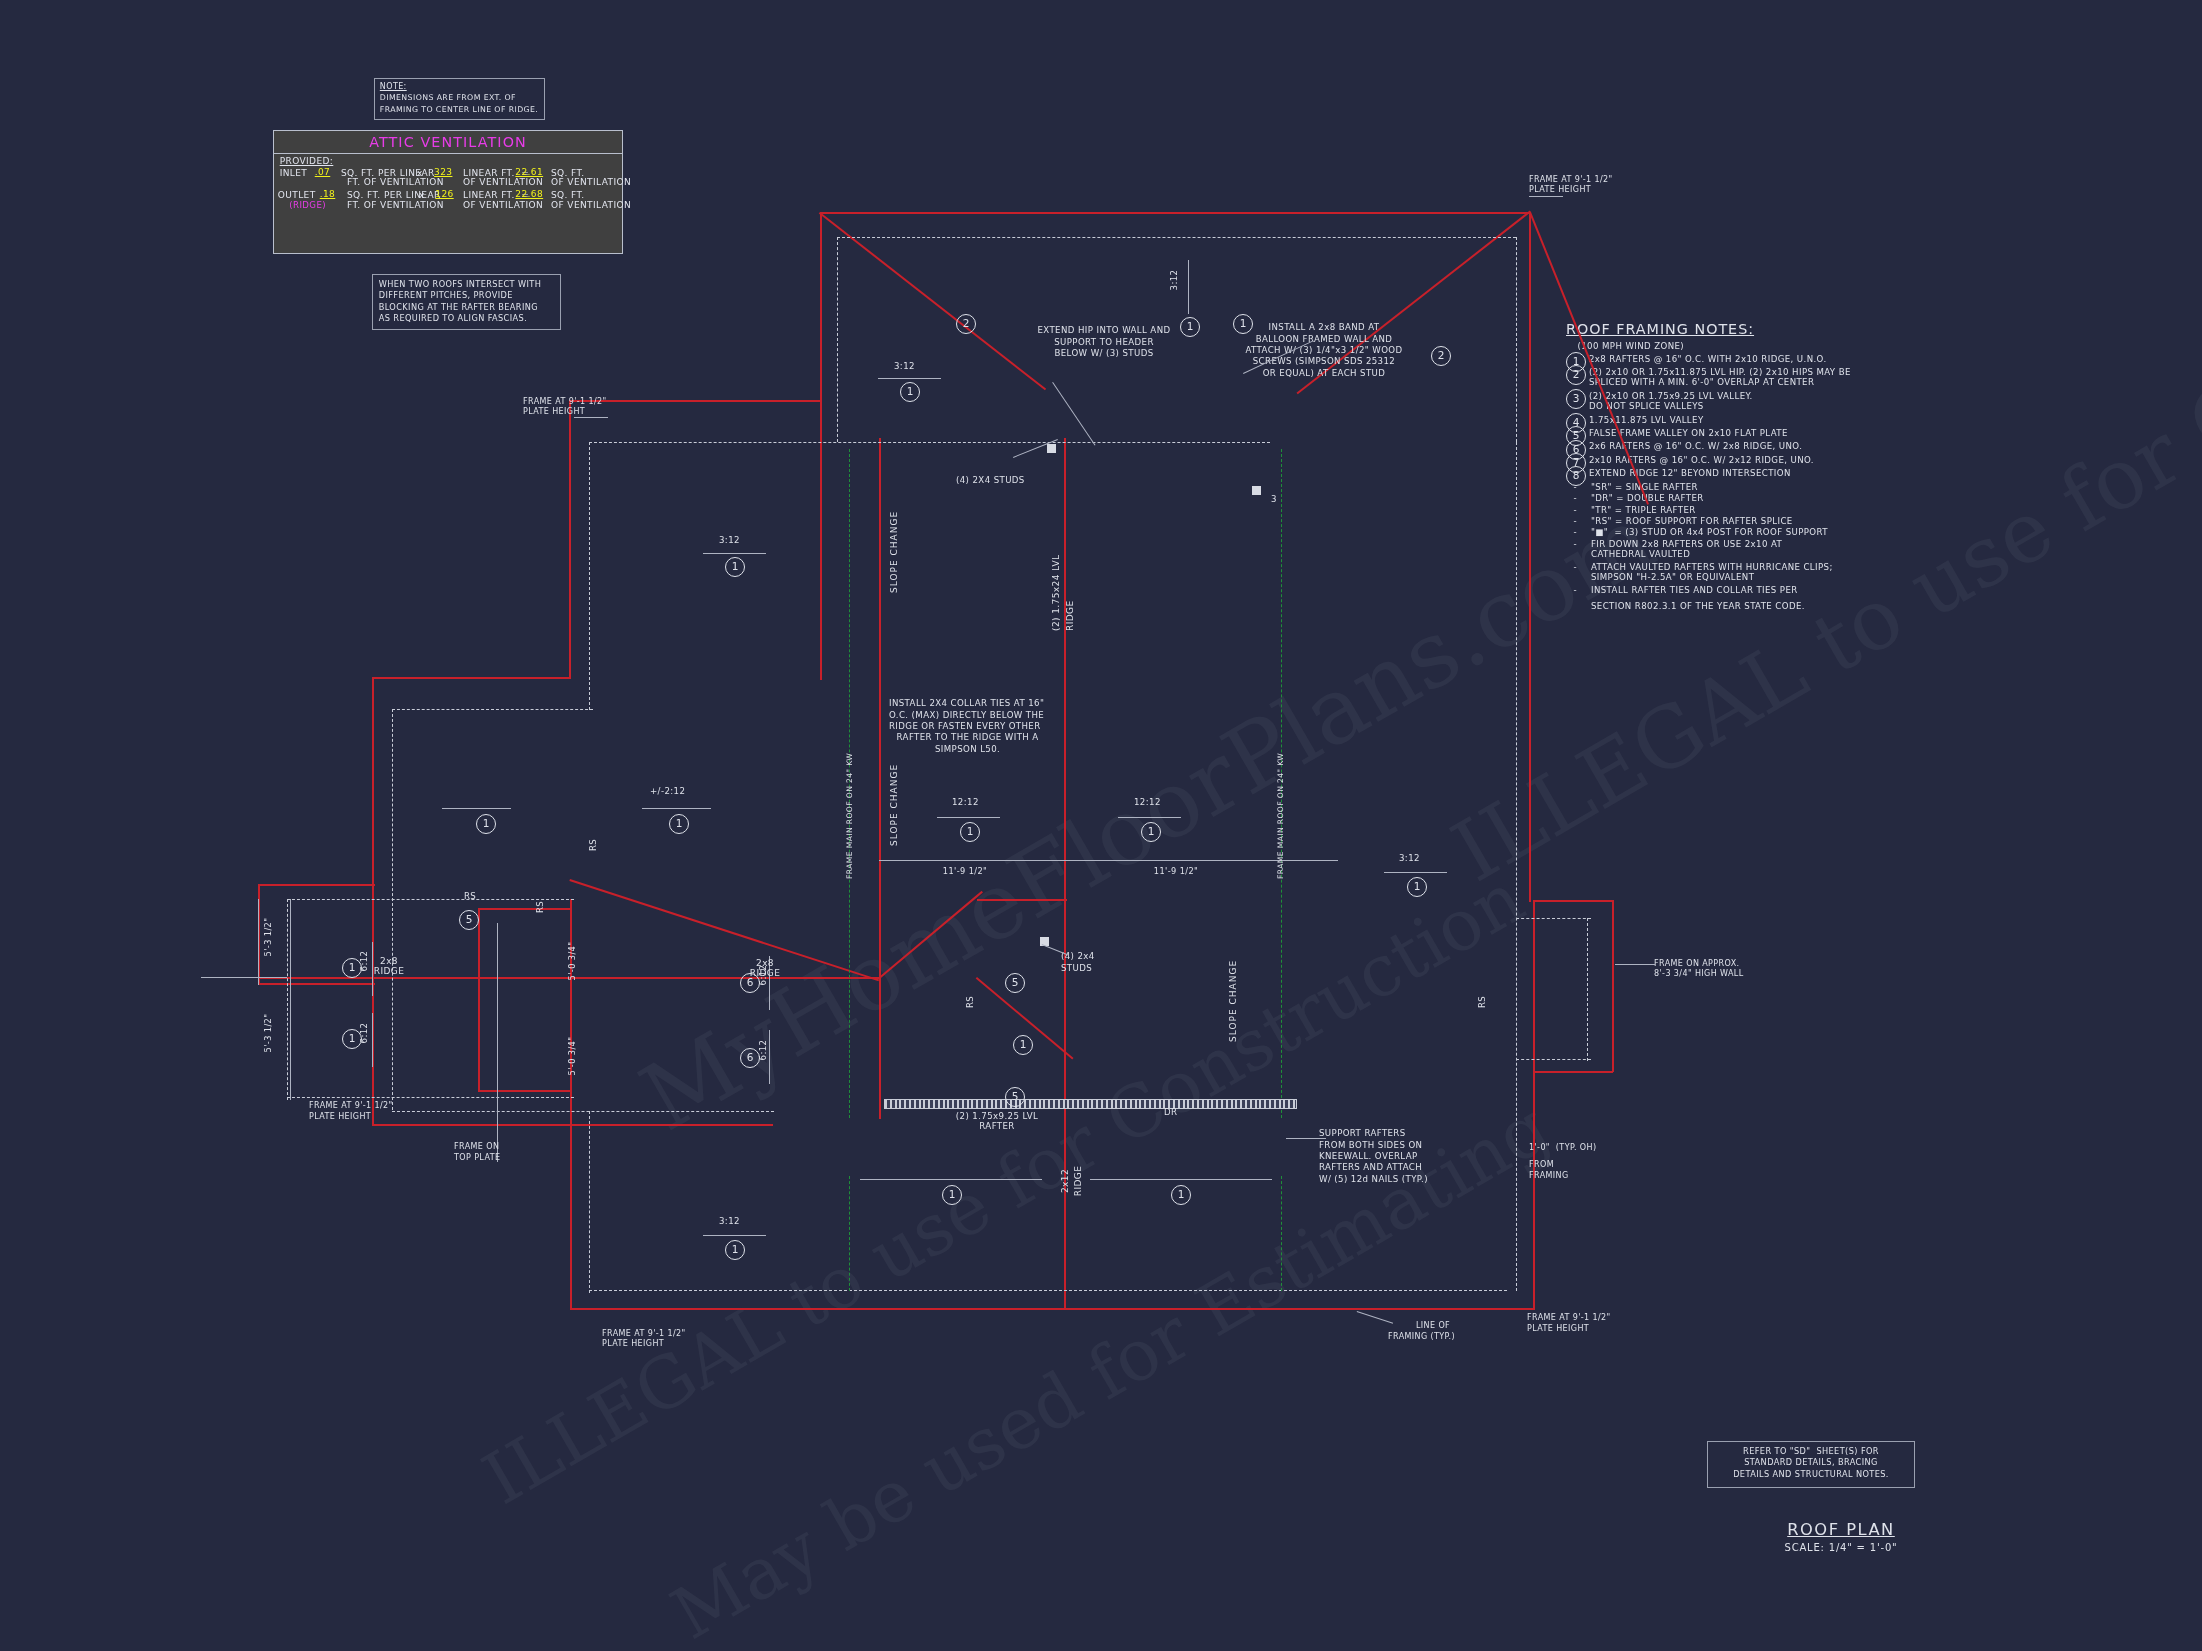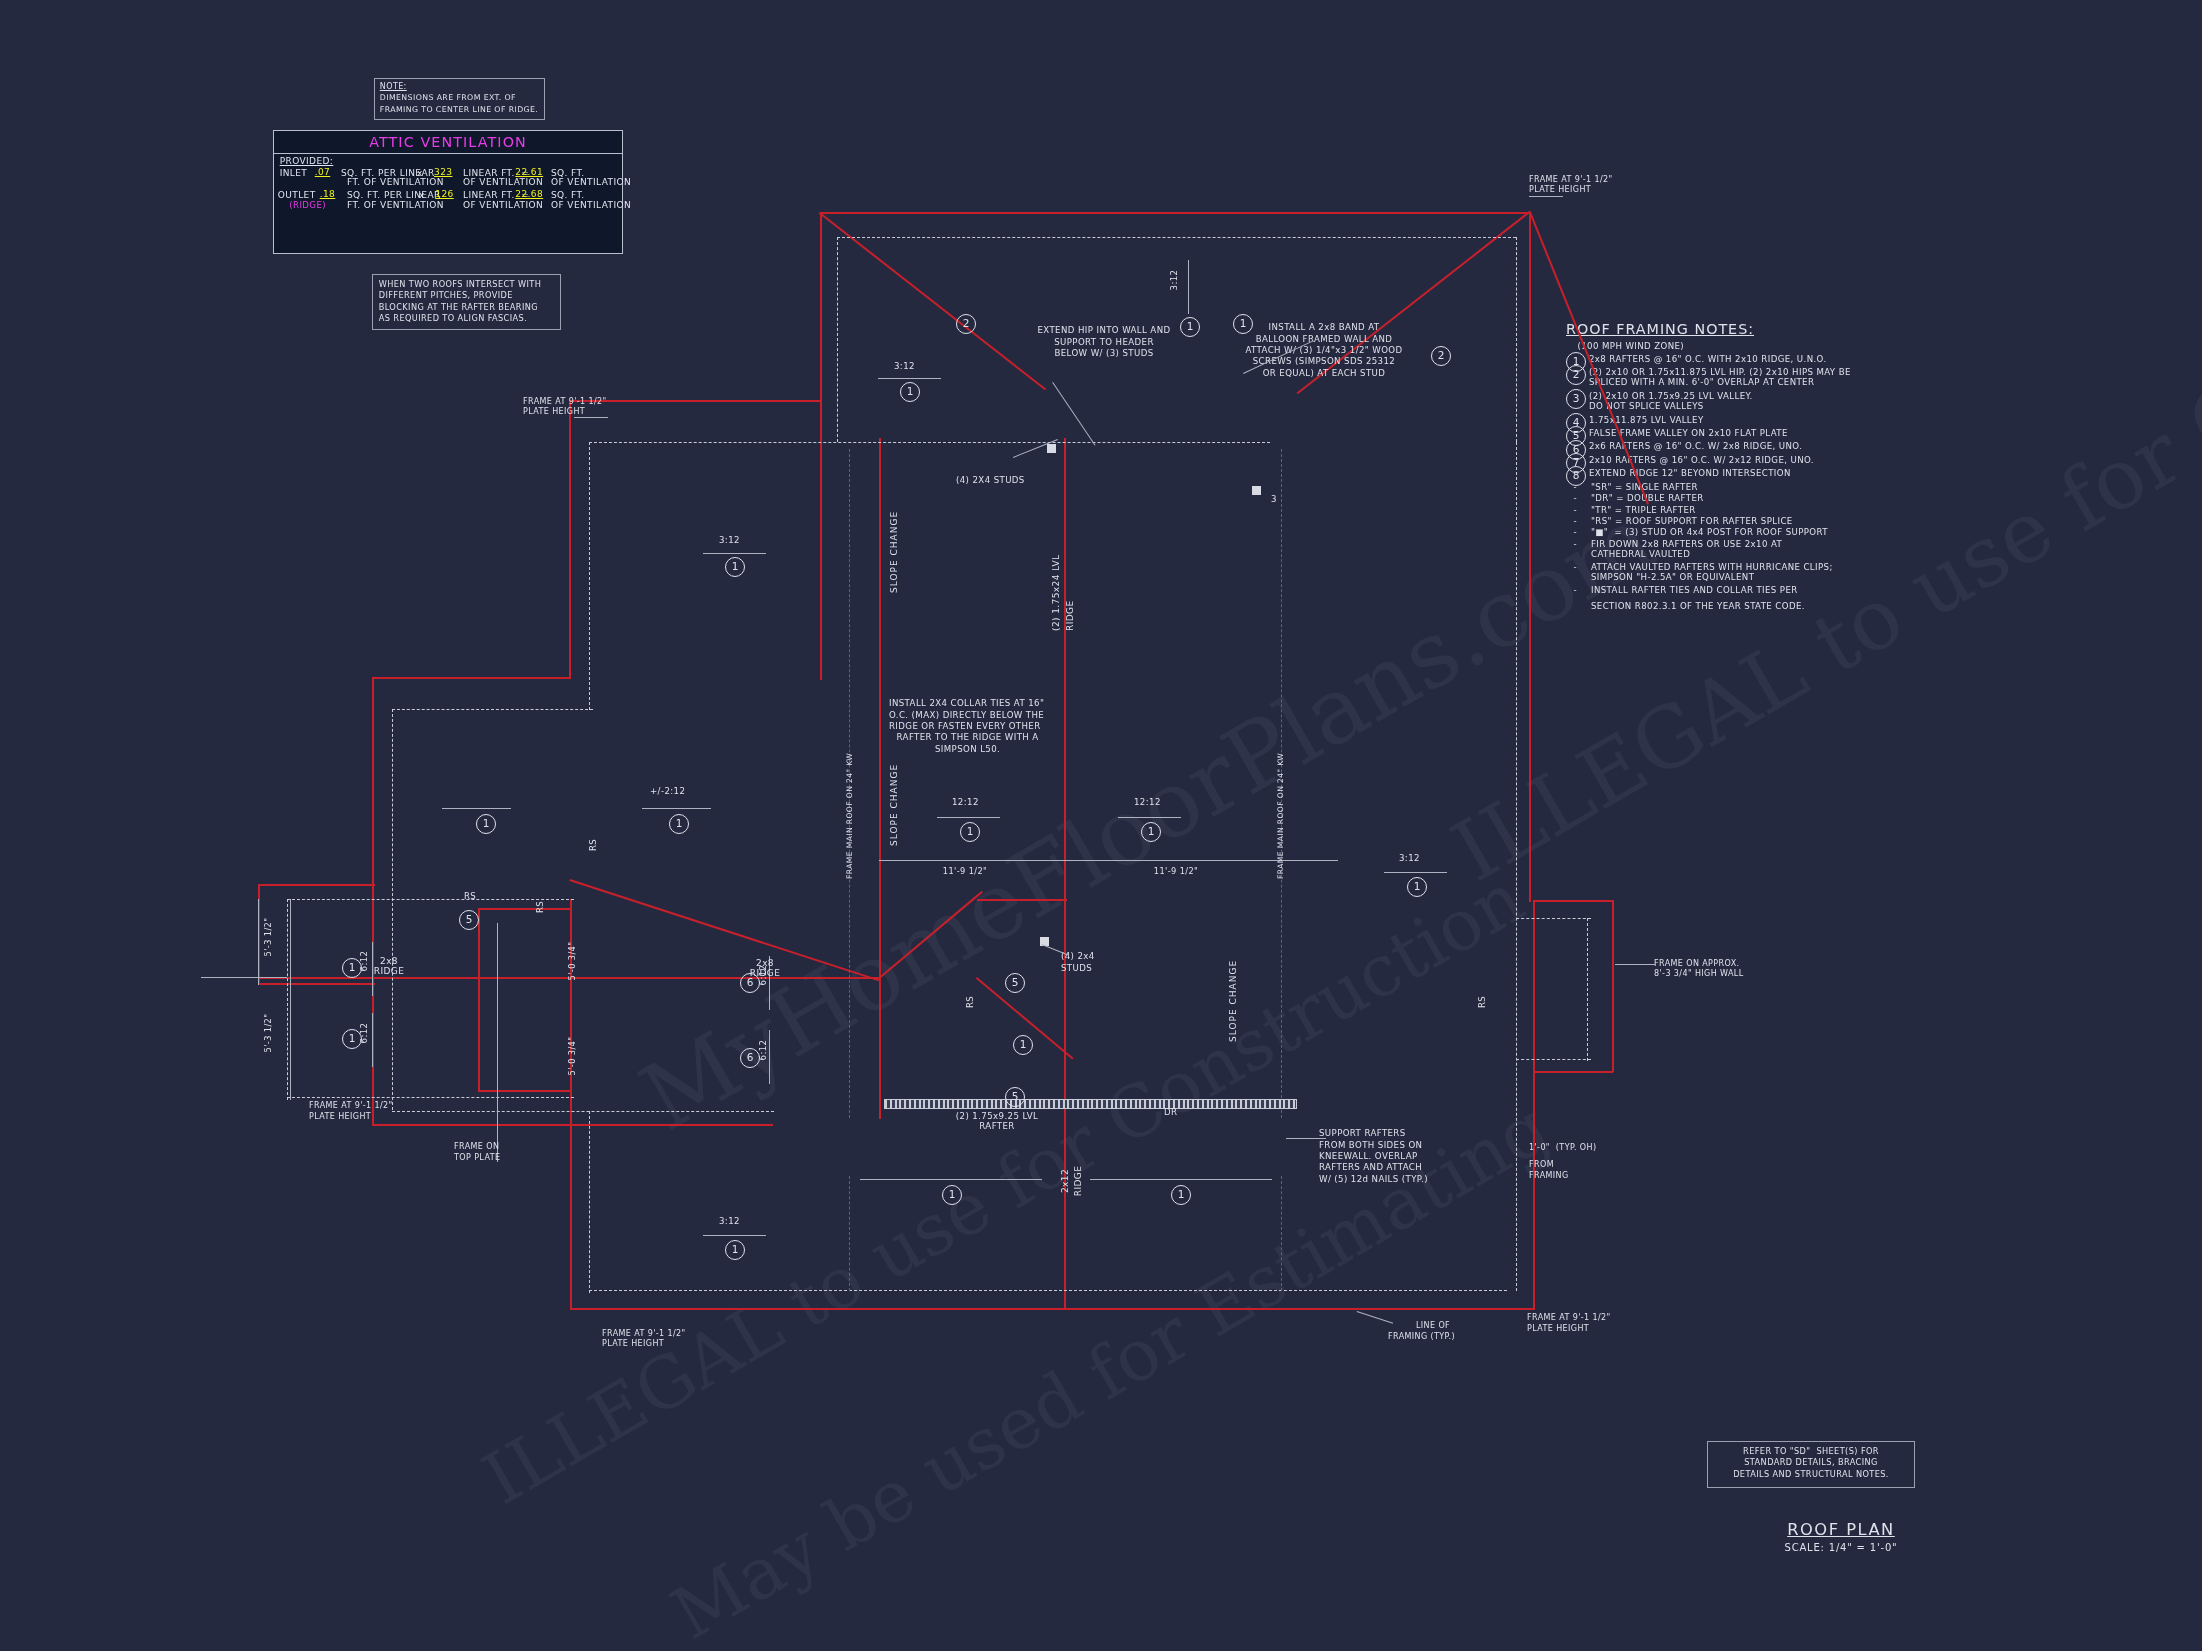--- a/index.html
+++ b/index.html
@@ -23,21 +23,21 @@
 
   
   .bub{position:absolute;width:18px;height:18px;border:1.2px solid #dfe2ea;
        border-radius:50%;font-size:10.5px;line-height:17px;text-align:center;color:#dfe2ea;}
 
   
   .wm{position:absolute;color:rgba(225,228,240,.055);font-family:"DejaVu Serif",serif;
       font-size:82px;white-space:nowrap;pointer-events:none;}
 
   
-  .tblbox{position:absolute;border:1.9px solid #b9bfcd;background:#0f172a;}
+  .tblbox{position:absolute;border:1.9px solid #b9bfcd;background:#404040;}
   .tblhdr{border-bottom:1.9px solid #b9bfcd;text-align:center;color:#e83ce8;
           font-size:14.3px;letter-spacing:1.1px;padding:2.9px 0;}
   .row{border-bottom:1.5px solid #b9bfcd;padding:3.8px 5.7px;}
   .lab{font-size:9px;color:#e2e5ee;}
   .val{color:#f2f21a;font-size:9px;text-decoration:underline;}
   .mag{color:#e83ce8;font-size:8.6px;}
 
   .notefs{font-size:8.6px;line-height:10.5px;}
   .smallnote{font-size:8.2px;line-height:10px;color:#dfe2ea;}
 </style>

